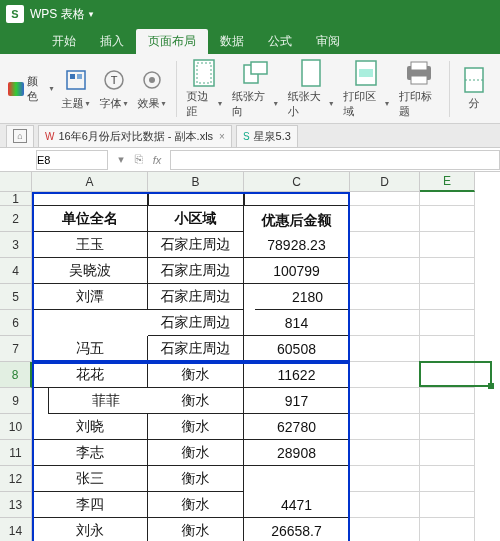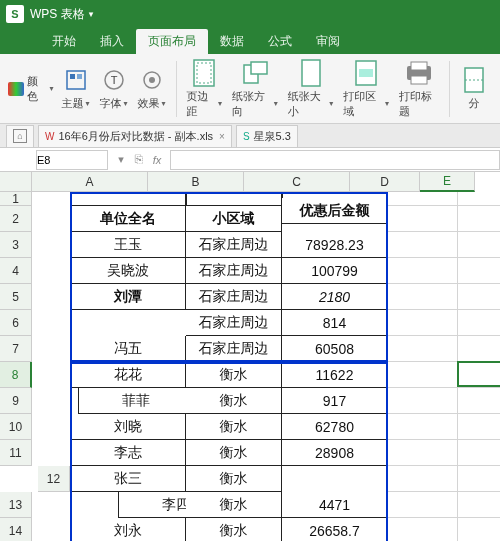--- a/index.html
+++ b/index.html
@@ -242,62 +242,62 @@
           <div class="rh" style="height: 26px;">2</div>
           <div class="rh" style="height: 26px;">3</div>
           <div class="rh" style="height: 26px;">4</div>
           <div class="rh" style="height: 26px;">5</div>
           <div class="rh" style="height: 26px;">6</div>
           <div class="rh" style="height: 26px;">7</div>
           <div class="rh sel" style="height: 26px;">8</div>
           <div class="rh" style="height: 26px;">9</div>
           <div class="rh" style="height: 26px;">10</div>
           <div class="rh" style="height: 26px;">11</div>
-          <div class="rh" style="height: 26px; margin-left: 38px;">12</div>
+          <div class="rh" style="height: 26px;">12</div>
           <div class="rh" style="height: 26px;">13</div>
           <div class="rh" style="height: 26px;">14</div>
         </div>
       <div id="cells" class="cells" style="width: 443px; height: 352px;">
         <div class="watermark" style="top:48px; left:40px;">第 1 页</div>
         <div class="watermark" style="top:210px; left:40px;">第 2 页</div>
       <div class="cell blkL blkT blk" style="left: 0px; top: 0px; width: 116px; height: 14px;"></div>
           <div class="cell blkL blkT blk" style="left: 116px; top: 0px; width: 96px; height: 14px;"></div>
           <div class="cell blkL blkT blk" style="left: 212px; top: 0px; width: 106px; height: 14px;"></div>
           <div class="cell hdr blk blkL" style="left: 0px; top: 14px; width: 116px; height: 26px;">单位全名</div>
           <div class="cell hdr blk" style="left: 116px; top: 14px; width: 96px; height: 26px;">小区域</div>
-          <div class="cell hdr blk" style="left: 212px; top: 6px; width: 106px; height: 26px;">优惠后金额</div>
+          <div class="cell hdr blk" style="left: 212px; top: 16px; width: 106px; height: 26px;">优惠后金额</div>
           <div class="cell blk blkL" style="left: 0px; top: 40px; width: 116px; height: 26px;">王玉</div>
           <div class="cell blk" style="left: 116px; top: 40px; width: 96px; height: 26px;">石家庄周边</div>
           <div class="cell blk" style="left: 212px; top: 40px; width: 106px; height: 26px;">78928.23</div>
           <div class="cell blk blkL" style="left: 0px; top: 66px; width: 116px; height: 26px;">吴晓波</div>
           <div class="cell blk" style="left: 116px; top: 66px; width: 96px; height: 26px;">石家庄周边</div>
           <div class="cell blk" style="left: 212px; top: 66px; width: 106px; height: 26px; text-align: right;">100799</div>
-          <div class="cell blk blkL" style="left: 0px; top: 92px; width: 116px; height: 26px; font-weight: bold;">刘潭</div>
+          <div class="cell blk blkL" style="left: 0px; top: 92px; width: 116px; height: 26px;">刘潭</div>
           <div class="cell blk" style="left: 116px; top: 92px; width: 96px; height: 26px;">石家庄周边</div>
-          <div class="cell blk" style="left: 212px; top: 92px; width: 106px; height: 26px; font-style: italic;">2180</div>
+          <div class="cell blk" style="left: 223px; top: 92px; width: 106px; height: 26px;">2180</div>
           <div class="cell blk" style="left: 116px; top: 118px; width: 96px; height: 26px;">石家庄周边</div>
           <div class="cell blk" style="left: 212px; top: 118px; width: 106px; height: 26px;">814</div>
           <div class="cell blk blkL" style="left: 0px; top: 144px; width: 116px; height: 26px;">冯五</div>
           <div class="cell blk" style="left: 116px; top: 144px; width: 96px; height: 26px;">石家庄周边</div>
           <div class="cell blk" style="left: 212px; top: 144px; width: 106px; height: 26px;">60508</div>
           <div class="cell blk blkL" style="left: 0px; top: 170px; width: 116px; height: 26px;">花花</div>
           <div class="cell blk" style="left: 116px; top: 170px; width: 96px; height: 26px;">衡水</div>
           <div class="cell blk" style="left: 212px; top: 170px; width: 106px; height: 26px;">11622</div>
-          <div class="cell blk blkL" style="left: 8px; top: 196px; width: 116px; height: 26px;">菲菲</div>
+          <div class="cell blk blkL" style="left: 16px; top: 196px; width: 116px; height: 26px;">菲菲</div>
           <div class="cell blk" style="left: 116px; top: 196px; width: 96px; height: 26px;">衡水</div>
           <div class="cell blk" style="left: 212px; top: 196px; width: 106px; height: 26px;">917</div>
           <div class="cell blk blkL" style="left: 0px; top: 222px; width: 116px; height: 26px;">刘晓</div>
           <div class="cell blk" style="left: 116px; top: 222px; width: 96px; height: 26px;">衡水</div>
           <div class="cell blk" style="left: 212px; top: 222px; width: 106px; height: 26px;">62780</div>
           <div class="cell blk blkL" style="left: 0px; top: 248px; width: 116px; height: 26px;">李志</div>
           <div class="cell blk" style="left: 116px; top: 248px; width: 96px; height: 26px;">衡水</div>
           <div class="cell blk" style="left: 212px; top: 248px; width: 106px; height: 26px;">28908</div>
           <div class="cell blk blkL" style="left: 0px; top: 274px; width: 116px; height: 26px;">张三</div>
           <div class="cell blk" style="left: 116px; top: 274px; width: 96px; height: 26px;">衡水</div>
-          <div class="cell blk blkL" style="left: 0px; top: 300px; width: 116px; height: 26px; margin-left: 48px;">李四</div>
+          <div class="cell blk blkL" style="left: 0px; top: 300px; width: 116px; height: 26px;">李四</div>
           <div class="cell blk" style="left: 116px; top: 300px; width: 96px; height: 26px;">衡水</div>
           <div class="cell blk" style="left: 212px; top: 300px; width: 106px; height: 26px;">4471</div>
           <div class="cell blk blkL" style="left: 0px; top: 326px; width: 116px; height: 26px;">刘永</div>
           <div class="cell blk" style="left: 116px; top: 326px; width: 96px; height: 26px;">衡水</div>
           <div class="cell blk" style="left: 212px; top: 326px; width: 106px; height: 26px;">26658.7</div>
           <div class="cell " style="left: 318px; top: 0px; width: 70px; height: 14px;"></div>
           <div class="cell " style="left: 388px; top: 0px; width: 55px; height: 14px;"></div>
           <div class="cell " style="left: 318px; top: 14px; width: 70px; height: 26px;"></div>
           <div class="cell " style="left: 388px; top: 14px; width: 55px; height: 26px;"></div>
           <div class="cell " style="left: 318px; top: 40px; width: 70px; height: 26px;"></div>

